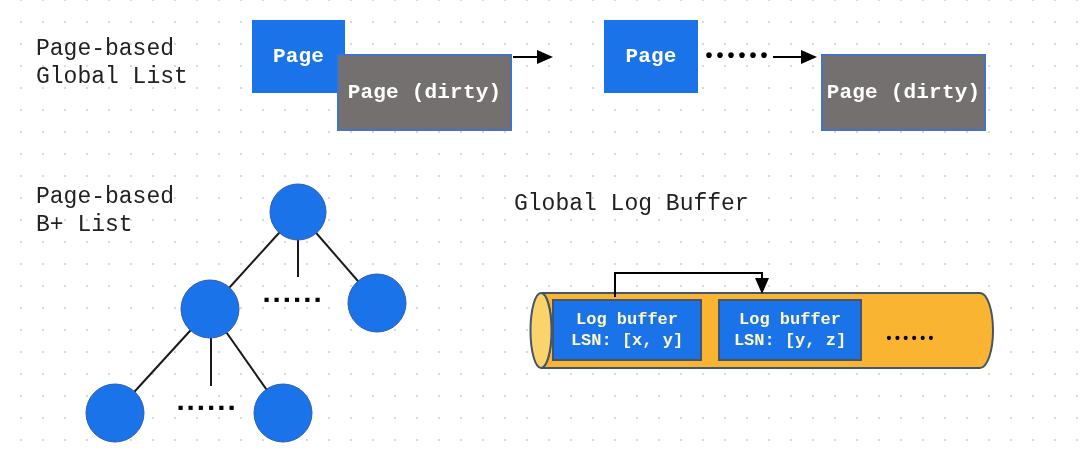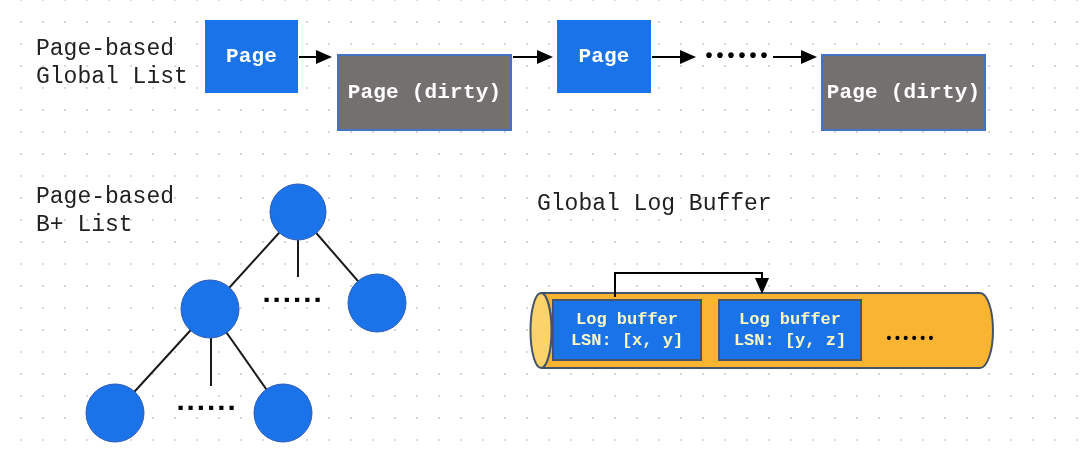--- a/index.html
+++ b/index.html
@@ -10,21 +10,21 @@
     background-size:22px 22px; background-position:10px 11px;
     font-family:Liberation Mono, monospace;
     padding-left:40px;
   }
   .svg-layer { position:absolute; left:0; top:0; width:1080px; height:460px; }
   .diagram-label { position:absolute; color:var(--text_dark,#212121); font-size:23px; line-height:28px; }
   .pagebox {
     position:absolute; display:flex; align-items:center; justify-content:center;
     color:#ffffff; font-weight:bold; font-size:21px; box-sizing:border-box; letter-spacing:0.2px;
   }
-  .pagebox.clean { background:var(--blue,#1a73e8); }
+  .pagebox.clean { background:var(--blue,#1a73e8);margin-left:47px; }
   .pagebox.dirty { background:var(--gray,#757070); border:2px solid var(--gray_border,#4472c4);margin-top:36px; }
   .bufferbox {
     position:absolute; box-sizing:border-box;
     background:var(--blue,#1a73e8); border:2px solid var(--outline,#44546a);
     color:#fef9c3; font-weight:bold; font-size:17px; line-height:21px;
     display:flex; flex-direction:column; align-items:center; justify-content:center; text-align:center;
   }
   .dots {
     position:absolute; color:#000000; font-weight:bold;
     display:flex; align-items:center; justify-content:center;
@@ -90,21 +90,21 @@
   <span class="dots round-lg" style="left:706px; top:46px; width:60px; height:20px;">••••••</span>
 
   <div class="diagram-label" style="left:36px; top:183px;">
     <div>Page-based</div>
     <div>B+ List</div>
   </div>
 
   <span class="dots square" style="left:262px; top:290px; width:60px; height:20px;">▪▪▪▪▪▪</span>
   <span class="dots square" style="left:176px; top:398px; width:60px; height:20px;">▪▪▪▪▪▪</span>
 
-  <div class="diagram-label" style="left:537px; top:190px;">Global Log Buffer</div>
+  <div class="diagram-label" style="left:514px; top:190px;">Global Log Buffer</div>
 
   <div class="bufferbox" style="left:552px; top:299px; width:150px; height:62px;">
     <div>Log buffer</div>
     <div>LSN: [x, y]</div>
   </div>
   <div class="bufferbox" style="left:718px; top:299px; width:144px; height:62px;">
     <div>Log buffer</div>
     <div>LSN: [y, z]</div>
   </div>
 

